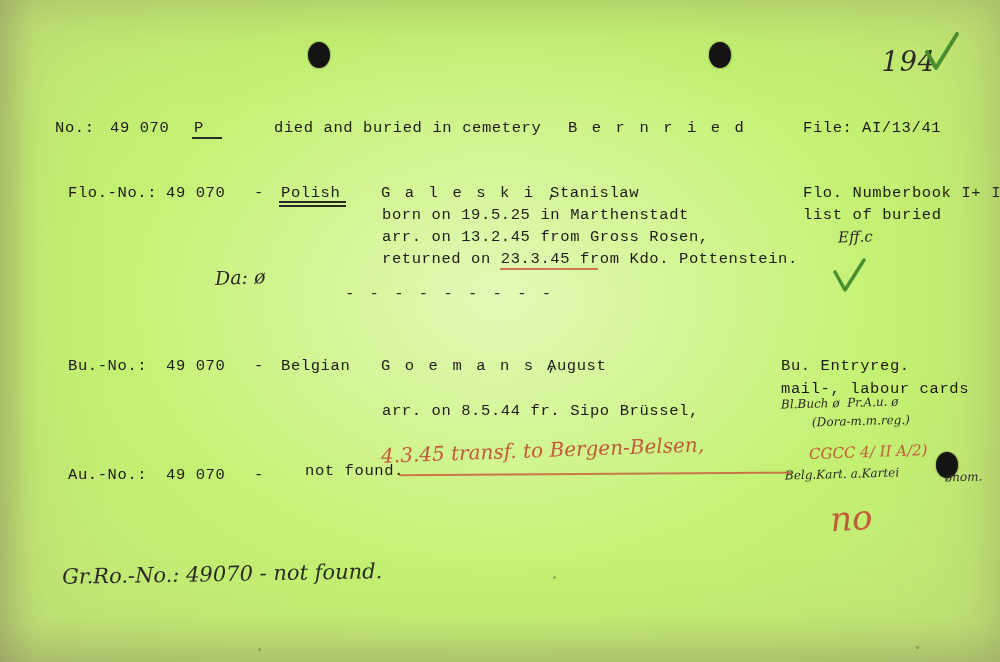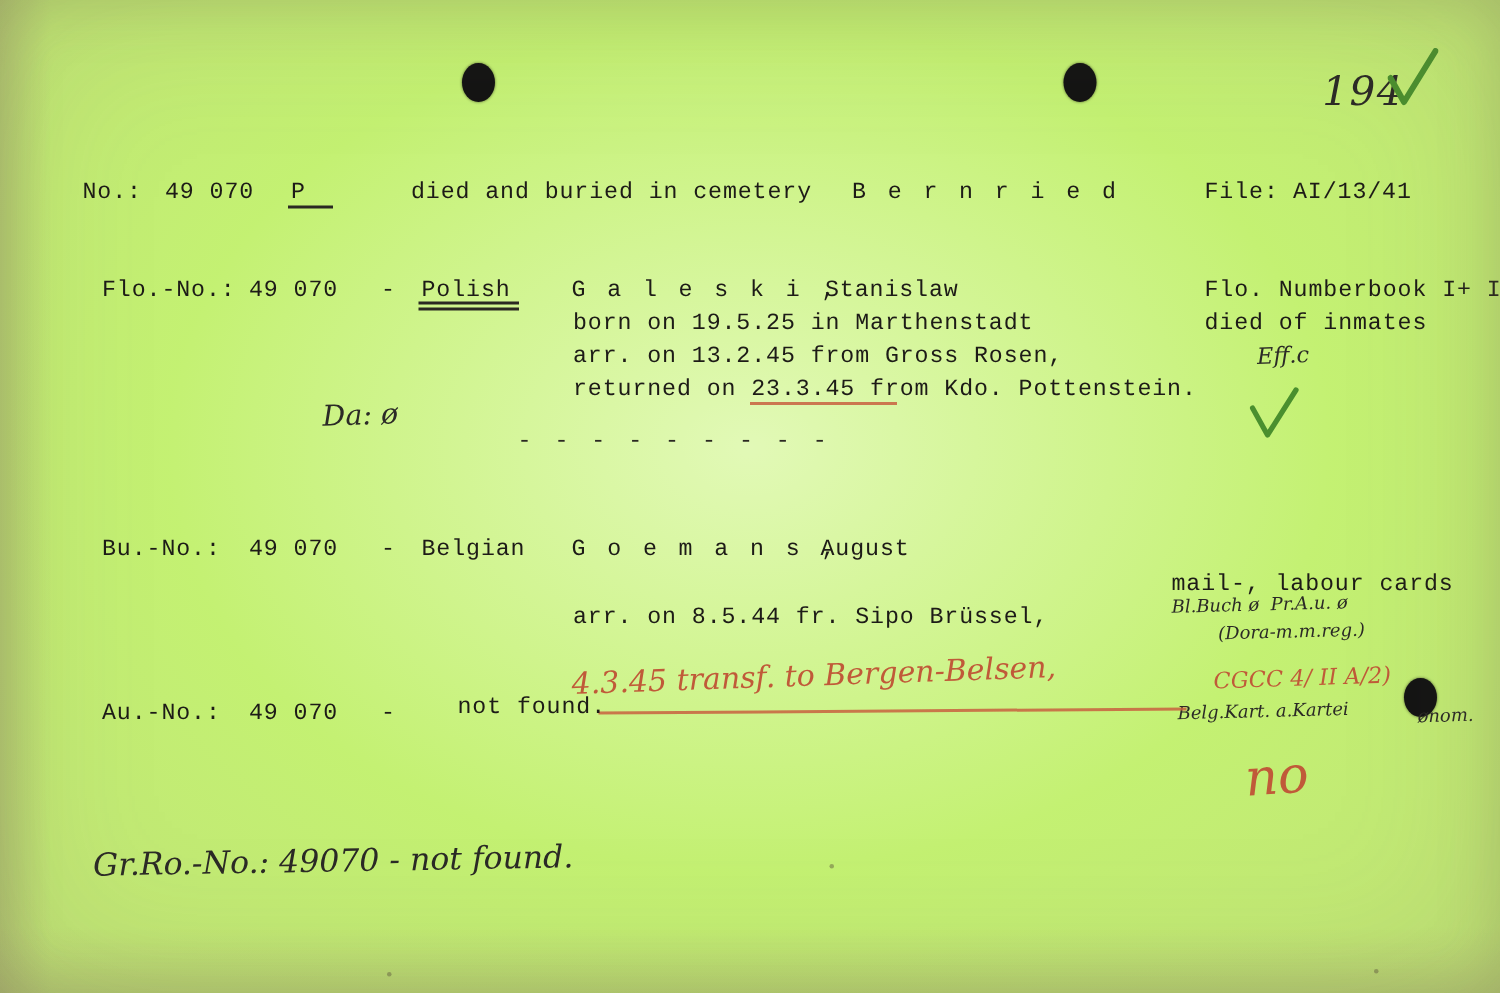--- a/index.html
+++ b/index.html
@@ -164,21 +164,21 @@
 
   <div class="t sp" style="left:381px; top:182px;">G a l e s k i ,</div>
   <div class="t" style="left:550px; top:182px;">Stanislaw</div>
 
   <div class="t" style="left:382px; top:204px;">born on 19.5.25 in Marthenstadt</div>
   <div class="t" style="left:382px; top:226px;">arr. on 13.2.45 from Gross Rosen,</div>
   <div class="t" style="left:382px; top:248px;">returned on 23.3.45 from Kdo. Pottenstein.</div>
   <div class="ul red" style="left:500px; top:268px; width:98px;"></div>
 
   <div class="t" style="left:803px; top:182px;">Flo. Numberbook I+ II</div>
-  <div class="t" style="left:803px; top:204px;">died of inmates</div>
+  <div class="t" style="left:803px; top:204px;">list of buried</div>
   <div class="hw small" style="left:838px; top:228px;">Eff.c</div>
 
   <div class="check" style="left:833px; top:256px;">
     <svg viewBox="0 0 34 42" width="34" height="42">
       <path d="M2 16 L12 34 L31 4" fill="none" stroke="#4a8f2e" stroke-width="3.5" stroke-linecap="round" stroke-linejoin="round"></path>
     </svg>
   </div>
 
   <div class="hw" style="left:215px; top:266px;">Da: ø</div>
 
@@ -187,20 +187,21 @@
   <div class="t" style="left:68px; top:355px;">Bu.-No.:</div>
   <div class="t" style="left:166px; top:355px;">49 070</div>
   <div class="t" style="left:254px; top:355px;">-</div>
   <div class="t" style="left:281px; top:355px;">Belgian</div>
 
   <div class="t sp" style="left:381px; top:355px;">G o e m a n s ,</div>
   <div class="t" style="left:547px; top:355px;">August</div>
 
   <div class="t" style="left:382px; top:400px;">arr. on 8.5.44 fr. Sipo Brüssel,</div>
 
+  <div class="t" style="left:781px; top:355px;">Bu. Entryreg.</div>
   <div class="t" style="left:781px; top:378px;">mail-, labour cards</div>
 
   <div class="hw tiny" style="left:781px; top:396px;">Bl.Buch ø  Pr.A.u. ø</div>
   <div class="hw tiny" style="left:812px; top:414px;">(Dora-m.m.reg.)</div>
   <div class="hw tiny" style="left:785px; top:467px;">Belg.Kart. a.Kartei</div>
   <div class="hw tiny" style="left:945px; top:470px;">ønom.</div>
 
   <div class="hw red" style="left:381px; top:438px; font-size:20px;">4.3.45 transf. to Bergen-Belsen,</div>
   <div class="hw red small" style="left:809px; top:443px;">CGCC 4/ II A/2)</div>
   <div class="ul red" style="left:399px; top:473px; width:392px; transform:rotate(-0.4deg);"></div>

